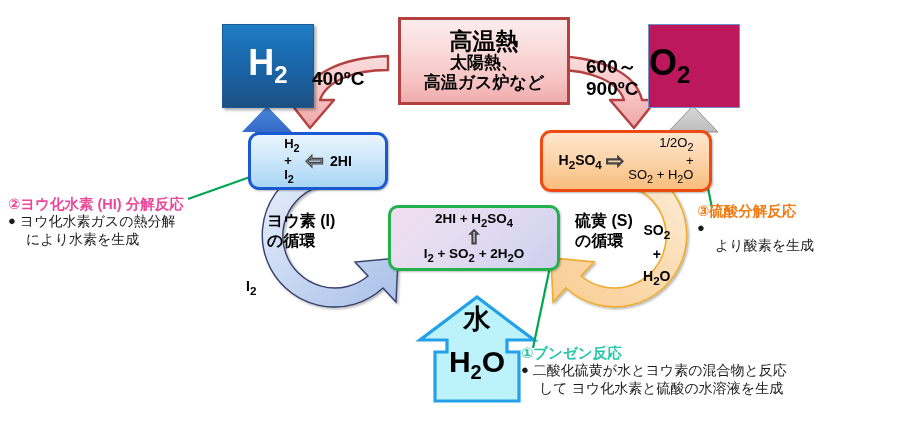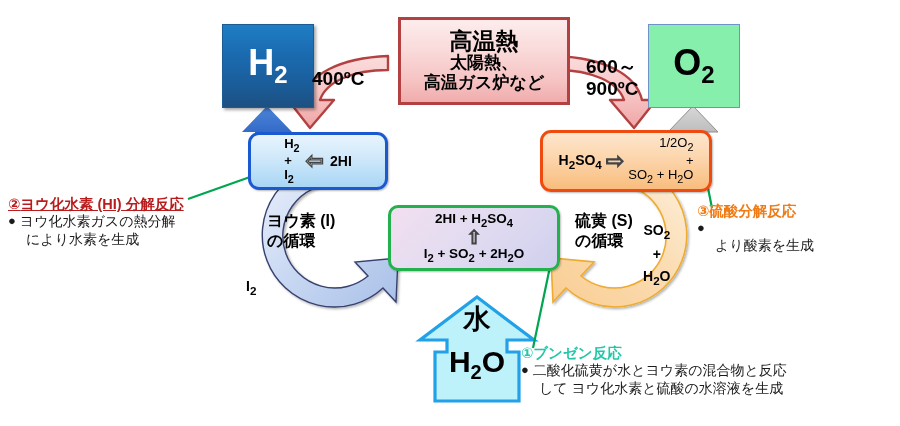--- a/index.html
+++ b/index.html
@@ -23,22 +23,22 @@
   }
   #h2-box .lbl{
     color:#ffffff;font-weight:bold;font-size:36px;letter-spacing:0px;
     font-family:"Liberation Sans",sans-serif;line-height:1;
   }
   #h2-box .lbl sub{font-size:24px;}
 
   
   #o2-box{
     left:648px;top:24px;width:90px;height:82px;
-    background:#86efac;border:1px solid #6f93c9;
-    display:flex;align-items:center;justify-content:center;
+    background:#be185d;border:1px solid #6f93c9;
+    display:flex;align-items:center;
   }
   #o2-box .lbl{color:#000000;font-weight:bold;font-size:36px;line-height:1;}
   #o2-box .lbl sub{font-size:24px;}
 
   
   #heat-box{
     left:398px;top:17px;width:172px;height:88px;
     background:linear-gradient(180deg,#fdecec 0%,#fadbdb 35%,#f6c2c2 75%,#f0acac 100%);
     border:3px solid #b34141;
     display:flex;flex-direction:column;align-items:center;justify-content:center;
@@ -93,21 +93,21 @@
 
   .sidechem{font-size:14px;font-weight:bold;color:#000;line-height:1.0;text-align:center;}
   #chem-i2{left:246px;top:279px;}
   #chem-so2{left:643px;top:220px;line-height:1.55;}
 
   
   .ann-title{font-weight:bold;font-size:14.5px;line-height:1.2;white-space:nowrap;}
   .ann-body{font-size:14px;color:#1a1a1a;line-height:1.28;}
   .ann-body .bullet{font-size:13px;}
   #ann2{left:8px;top:196px;width:250px;}
-  #ann2 .ann-title{color:#b91c1c;text-decoration:underline;}
+  #ann2 .ann-title{color:#ec4899;}
   #ann3{left:697px;top:203px;width:200px;}
   #ann3 .ann-title{color:#f07a13;}
   #ann1{left:521px;top:345px;width:380px;}
   #ann1 .ann-title{color:#21c7a8;}
 
   
   #water-text{left:412px;top:306px;width:130px;text-align:center;}
   #water-text .w1{font-size:27px;font-weight:bold;color:#000;line-height:1.0;}
   #water-text .w2{font-size:30px;font-weight:bold;color:#000;line-height:1.0;margin-top:14px;}
   #water-text .w2 sub{font-size:20px;}

